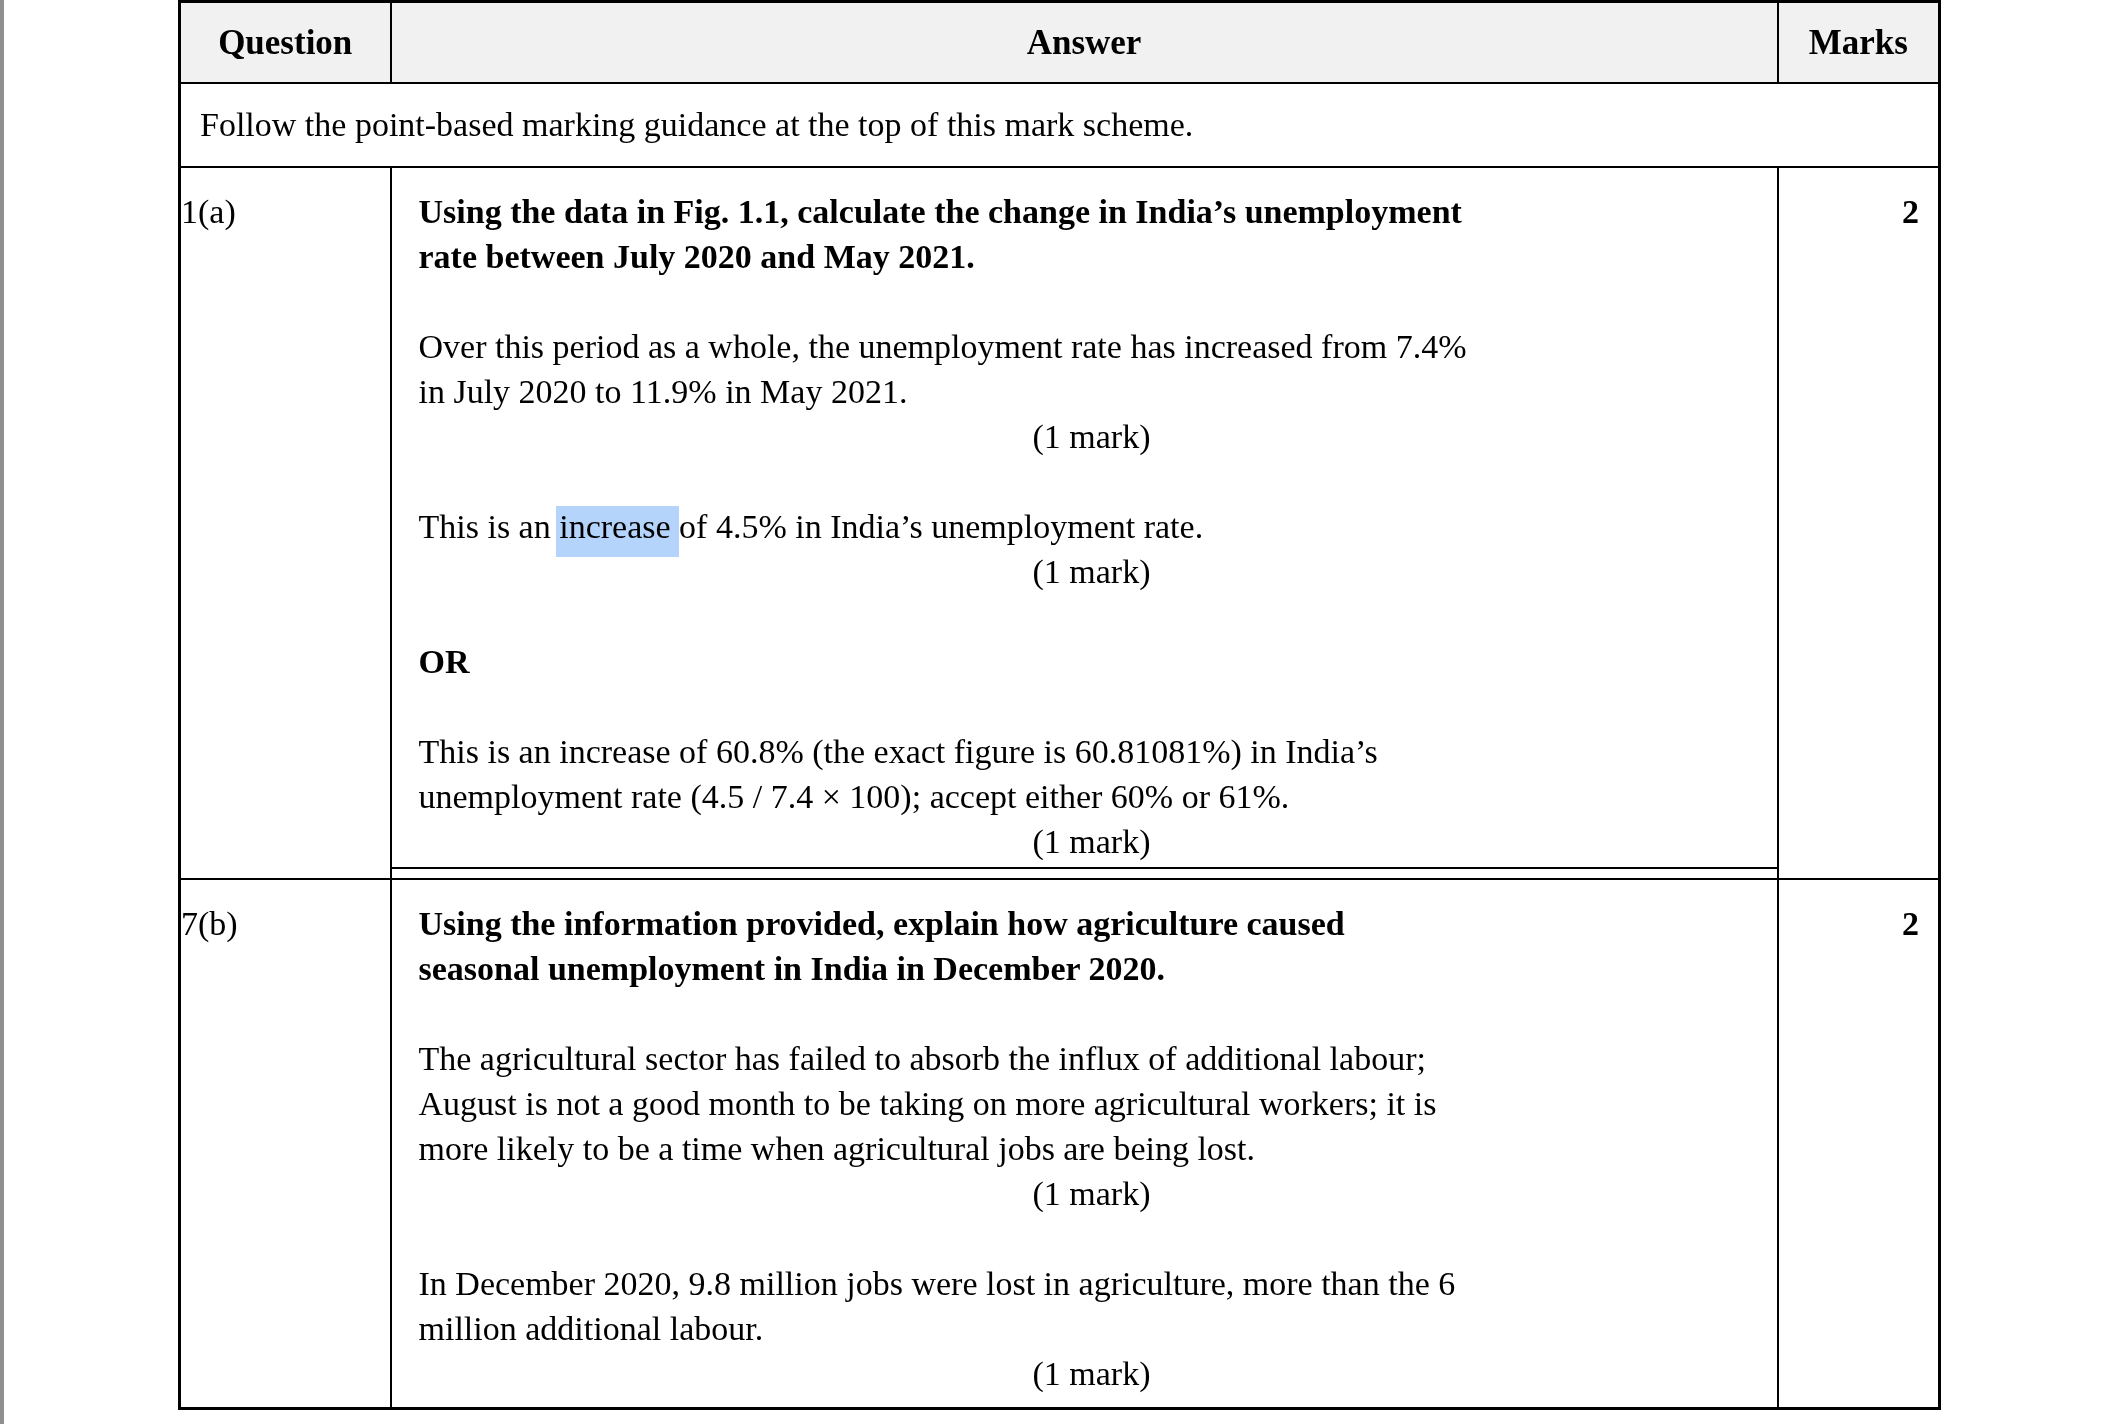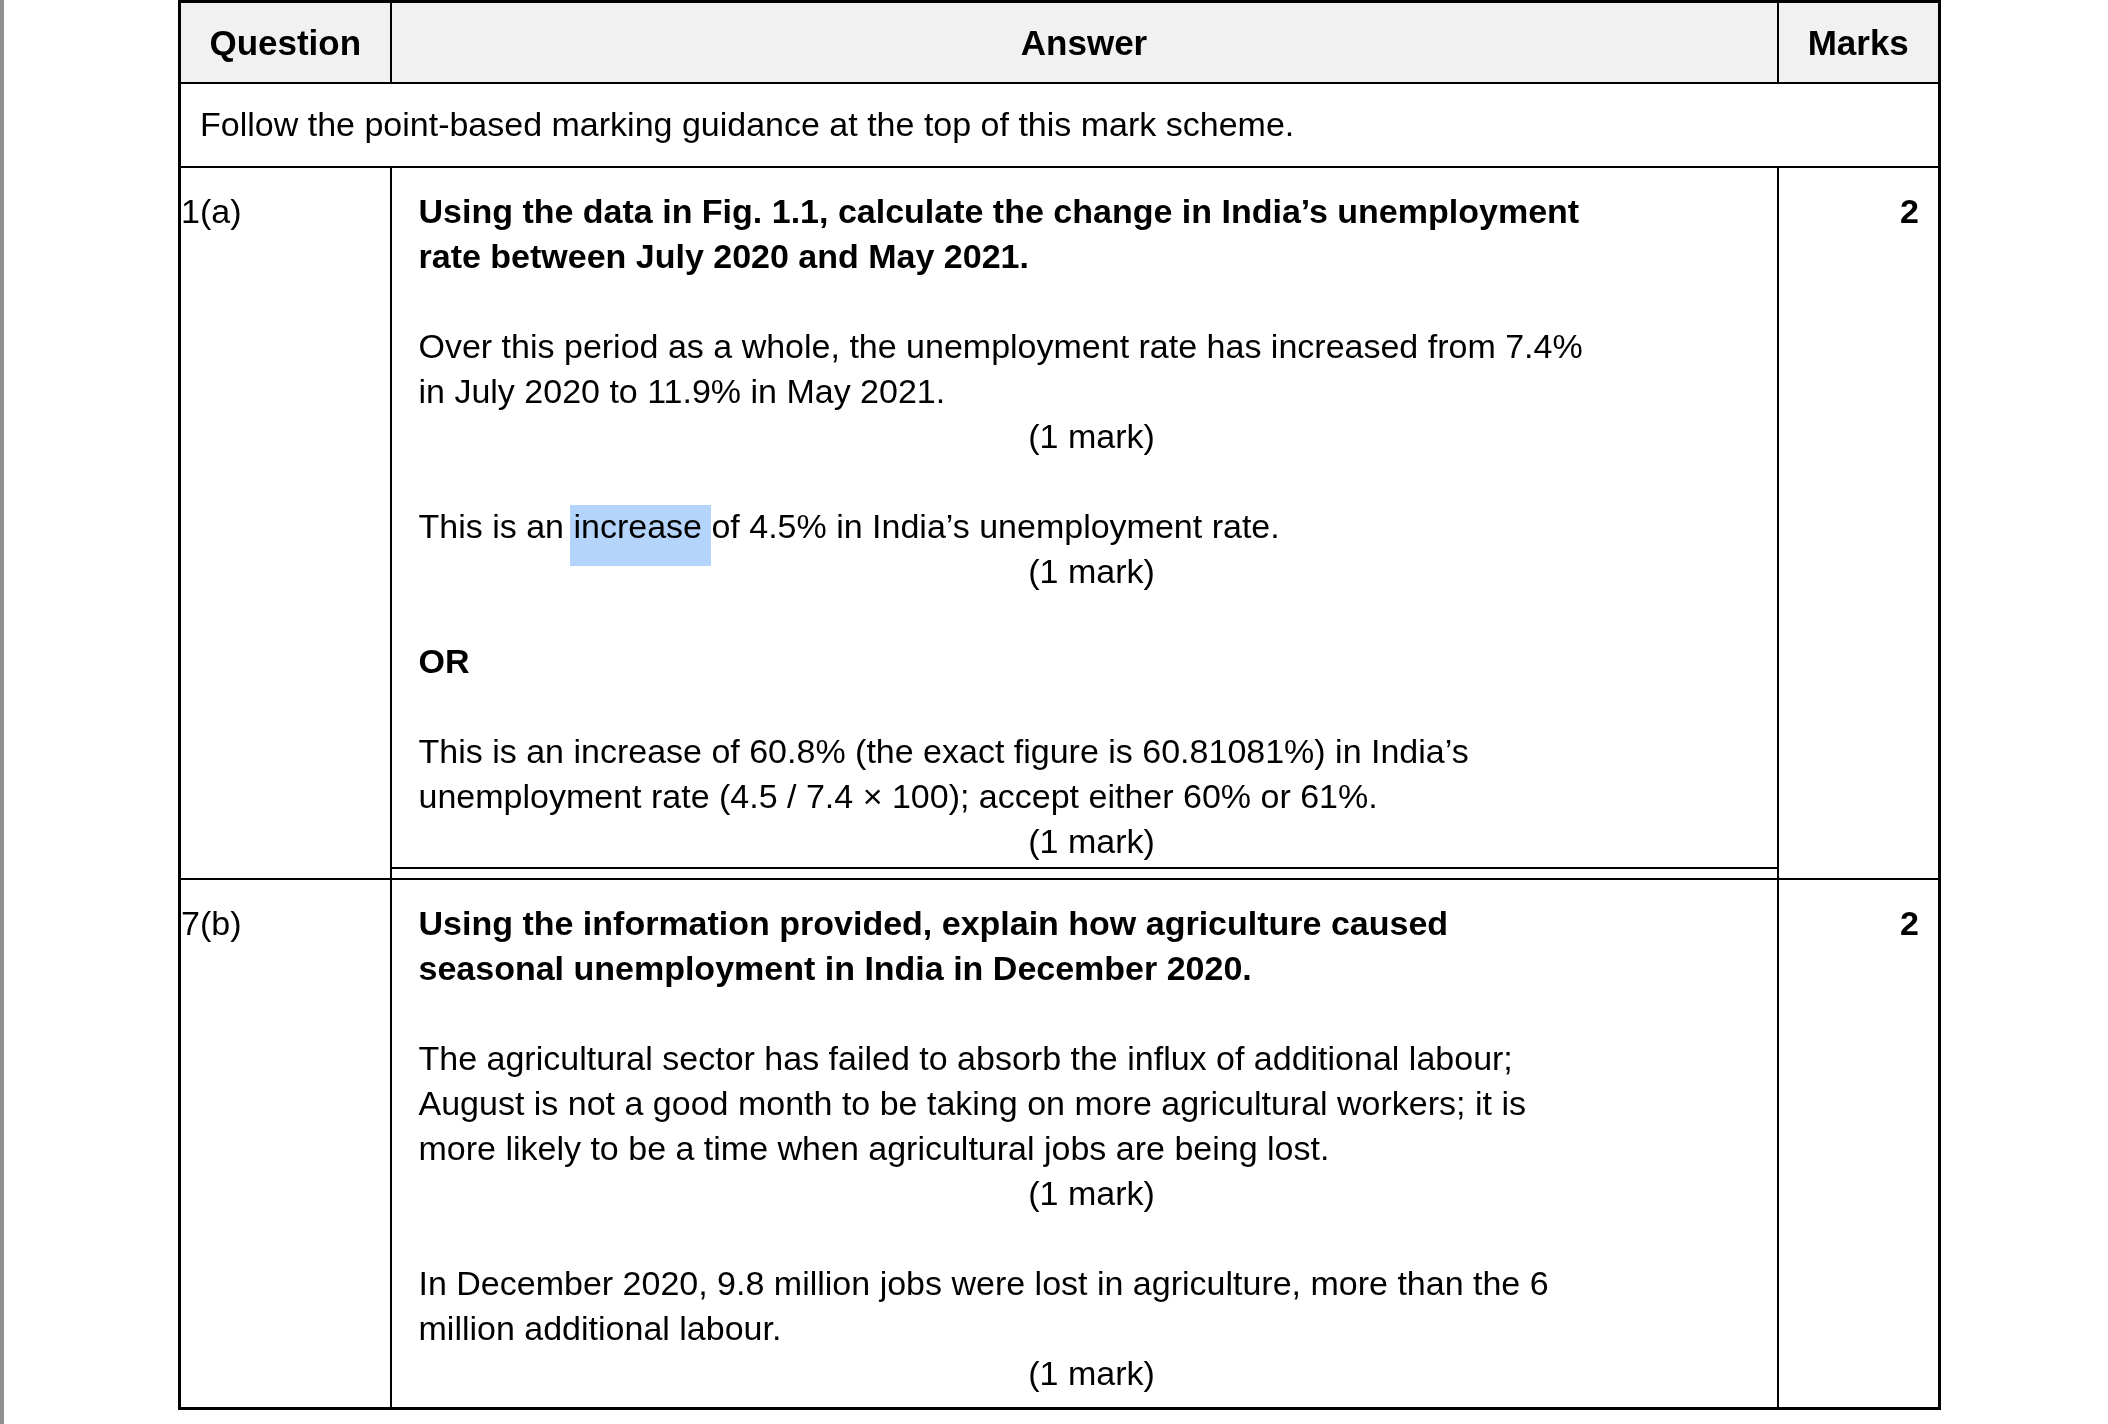--- a/index.html
+++ b/index.html
@@ -20,20 +20,21 @@
   .page-edge {
     position: absolute; left: 0; top: 0; width: 4px; height: 100%;
     background: var(--page-edge);
   }
   table.mark-table {
     position: absolute; left: 178px; top: 0;
     width: 1760px;
     border-collapse: collapse;
     table-layout: fixed;
     border: 3px solid var(--border);
+    font-family: Liberation Serif, serif;
   }
   .mark-table th, .mark-table td {
     border: 2px solid var(--border);
     vertical-align: top;
   }
   col.c-question { width: 211px; }
   col.c-answer   { width: 1387px; }
   col.c-marks    { width: 162px; }
 
   tr.head-row th {
@@ -65,21 +66,21 @@
   tr.body-row-a td { height: 712px; }
   tr.body-row-b td { height: 530px; }
 
   .q-title { font-weight: bold; white-space: pre-line; }
   .para { white-space: pre-line; }
   .gap { margin-top: 45px; }
   .mark-line { text-align: center; }
   .or-label { font-weight: bold; }
   .hl {
     background: var(--highlight);
-    padding: 2px 0 21px 3px;
+    padding: 2px 0 12px 3px;
     margin-left: -3px;
   }
   
   td.answer.dbl-bottom::after {
     content: "";
     position: absolute;
     left: -2px; right: -2px; bottom: 9px;
     height: 2px;
     background: var(--border);
   }

